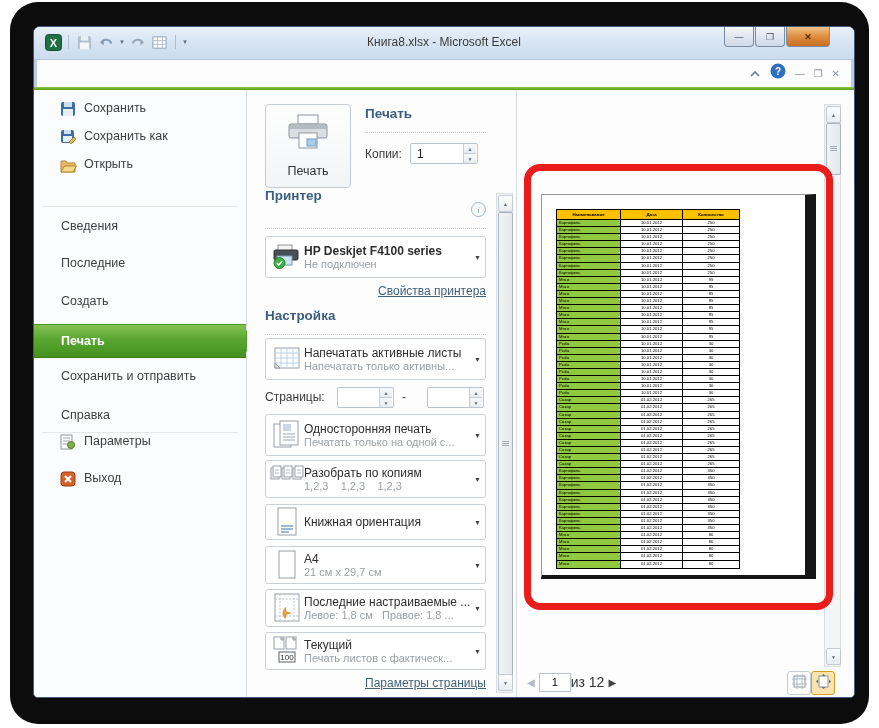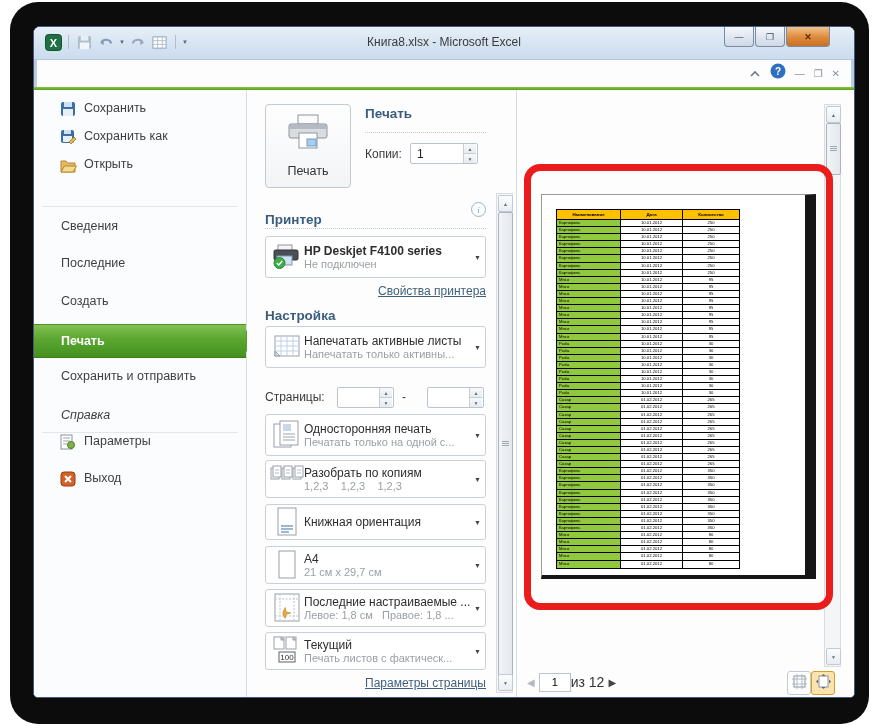--- a/index.html
+++ b/index.html
@@ -227,21 +227,21 @@
           </div>
           <div class="nav-item" style="top: 198px;">
             <span class="lbl">Создать</span>
           </div>
           <div class="nav-item selected" style="top: 234px;">
             <span class="lbl">Печать</span>
           </div>
           <div class="nav-item" style="top: 273px;">
             <span class="lbl">Сохранить и отправить</span>
           </div>
-          <div class="nav-item" style="top: 312px; font-style: italic;">
+          <div class="nav-item" style="top: 312px;">
             <span class="lbl">Справка</span>
           </div>
           <div class="nav-item small" style="top: 338px;">
             <span class="nicon"><svg width="15" height="16" viewBox="0 0 15 16">
                 <rect x="1" y="1" width="11" height="14" fill="#fff" stroke="#8a94a0"></rect>
                 <path d="M3 4 h7 M3 7 h7 M3 10 h4" stroke="#9aa4b0" stroke-width="1"></path>
                 <circle cx="11" cy="11" r="3.5" fill="#7fb24c" stroke="#55792c"></circle>
               </svg></span>
             <span class="lbl">Параметры</span>
           </div>
@@ -269,21 +269,21 @@
         <div class="dotted" style="left:118px;top:42px;width:121px"></div>
         <div class="field-label" style="left:118px;top:57px">Копии:</div>
         <div class="spin" style="left:163px;top:53px;width:68px">
           <span class="val">1</span>
           <span class="arrows">
               <span>▲</span>
               <span>▼</span>
             </span>
         </div>
 
-        <div class="heading" style="left:18px;top:122px">Принтер</div>
+        <div class="heading" style="left:18px;top:98px">Принтер</div>
         <div class="info-badge" style="left:224px;top:112px">i</div>
         <div class="dotted" style="left:18px;top:138px;width:221px"></div>
         <div class="dd" style="top:146px;height:42px">
           <span class="dd-icon">
               <svg width="30" height="26" viewBox="0 0 30 26">
                 <rect x="6" y="1" width="14" height="6" fill="#f5f5f5" stroke="#8d949c"></rect>
                 <rect x="2" y="6" width="24" height="10" rx="1.5" fill="#4a4f56" stroke="#2e3238"></rect>
                 <rect x="5" y="12" width="15" height="9" fill="#cfe2f2" stroke="#7d98ae"></rect>
                 <circle cx="7.5" cy="19" r="5.5" fill="#3fae49" stroke="#2c8436"></circle>
                 <path d="M4.8 19 l2 2 l3.4 -4" stroke="#fff" stroke-width="1.4" fill="none"></path>
@@ -294,21 +294,21 @@
             <span class="dd-sub">Не подключен</span>
           </span>
           <span class="dd-caret">▼</span>
         </div>
         <div class="blink" style="left:18px;top:194px;width:221px;text-align:right">Свойства принтера</div>
 
         <div class="heading" style="left:18px;top:218px">Настройка</div>
         <div class="dotted" style="left:18px;top:244px;width:221px"></div>
 
         <div id="dropdowns">
-            <div class="dd" style="top: 236px; height: 42px;">
+            <div class="dd" style="top: 248px; height: 42px;">
               <span class="dd-icon">
                 <svg width="30" height="30" viewBox="0 0 30 30">
                   <rect x="3" y="4" width="24" height="20" fill="#fff" stroke="#98a0a8"></rect>
                   <path d="M3 9 h24 M3 14 h24 M3 19 h24 M9 4 v20 M15 4 v20 M21 4 v20" stroke="#bcd2e8" stroke-width="1"></path>
                   <path d="M3 19 l5 5 h-5 z" fill="#d9dde2" stroke="#98a0a8"></path>
                 </svg>
               </span>
               <span class="dd-text">
                 <span class="dd-title">Напечатать активные листы</span>
                 <span class="dd-sub">Напечатать только активны...</span>

